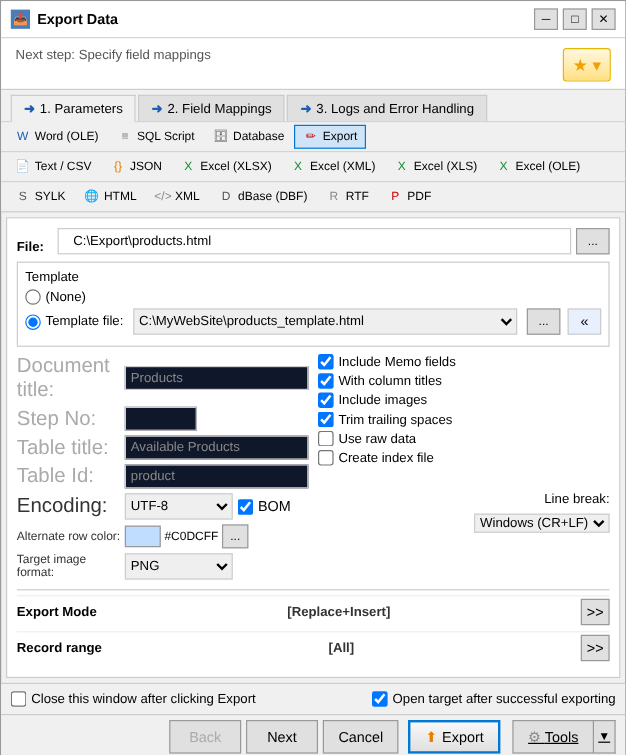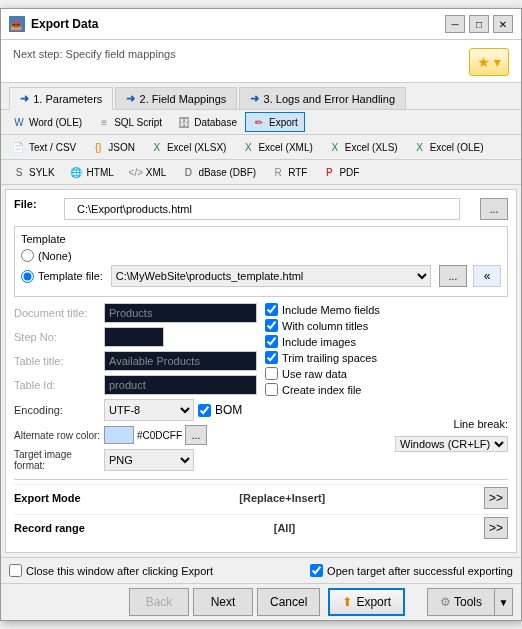--- a/index.html
+++ b/index.html
@@ -142,22 +142,22 @@
     }
 
     .content {
       background: #fff;
       margin: 4px;
       border: 1px solid #ccc;
       padding: 8px;
     }
     .file-row {
       display: flex;
-      align-items: flex-start;
-      gap: 20px;
+      align-items: flex-end;
+      gap: 4px;
       margin-bottom: 6px;
     }
     .file-label {
       font-size: 11px;
       font-weight: bold;
       width: 30px;
     }
     .file-input {
       flex: 1;
       height: 22px;
@@ -217,21 +217,21 @@
       color: #888;
     }
 
     .form-grid-row {
       display: flex;
       align-items: center;
       margin-bottom: 4px;
     }
     .grid-label {
       width: 90px;
-      font-size: 11px;
+      font-size: 17px;
       color: #333;
       flex-shrink: 0;
     }
     .grid-control {
       flex: 1;
     }
 
     .checkbox-row {
       display: flex;
       align-items: center;
@@ -601,21 +601,21 @@
   <div class="button-bar">
     <button class="dialog-btn disabled" disabled="">Back</button>
     <button class="dialog-btn">Next</button>
     <button class="dialog-btn">Cancel</button>
     <div style="display:flex;margin-left:4px;">
       <button class="dialog-btn primary export-btn">
         <span style="color:#e67e00;">⬆</span>
         <span>Export</span>
       </button>
     </div>
-    <div style="display:flex;margin-left:18px;">
+    <div style="display:flex;margin-left:6px;text-decoration:underline;">
       <button class="dialog-btn">
         <span style="color:#888;">⚙</span>
         <span>Tools</span>
       </button>
       <button class="dropdown-arrow-btn">▼</button>
     </div>
   </div>
 </div>
 
 </body></html>

